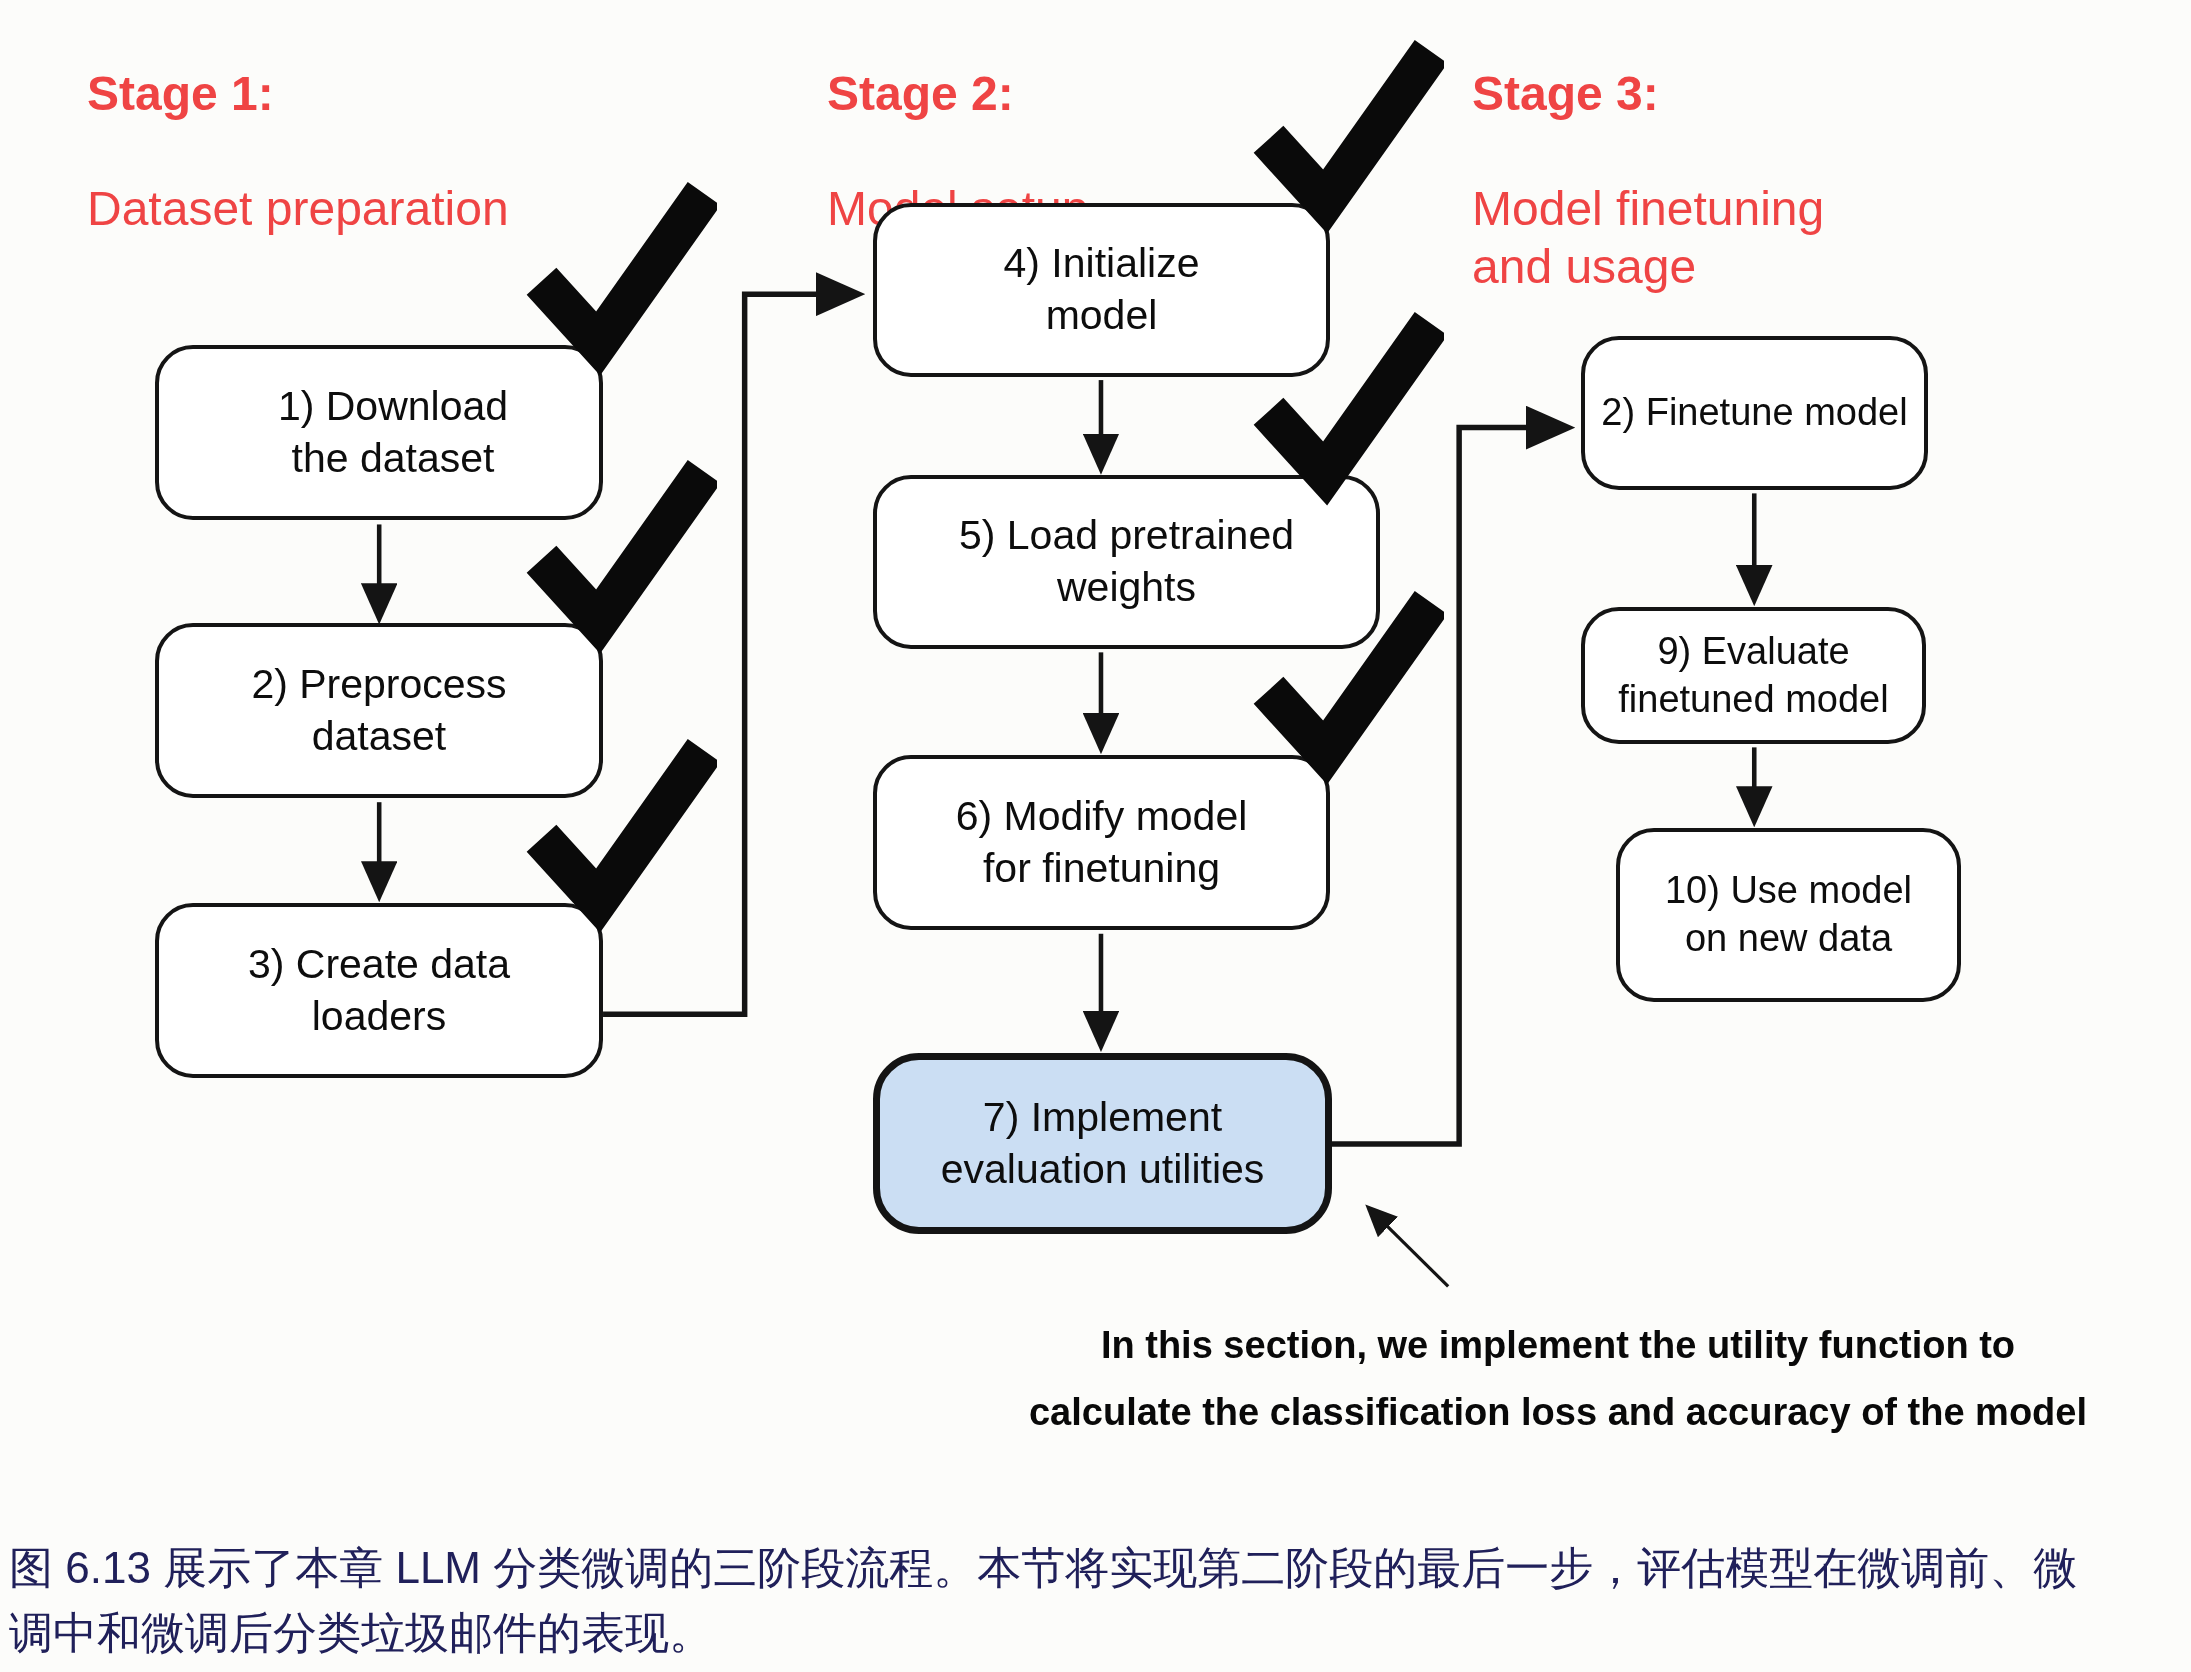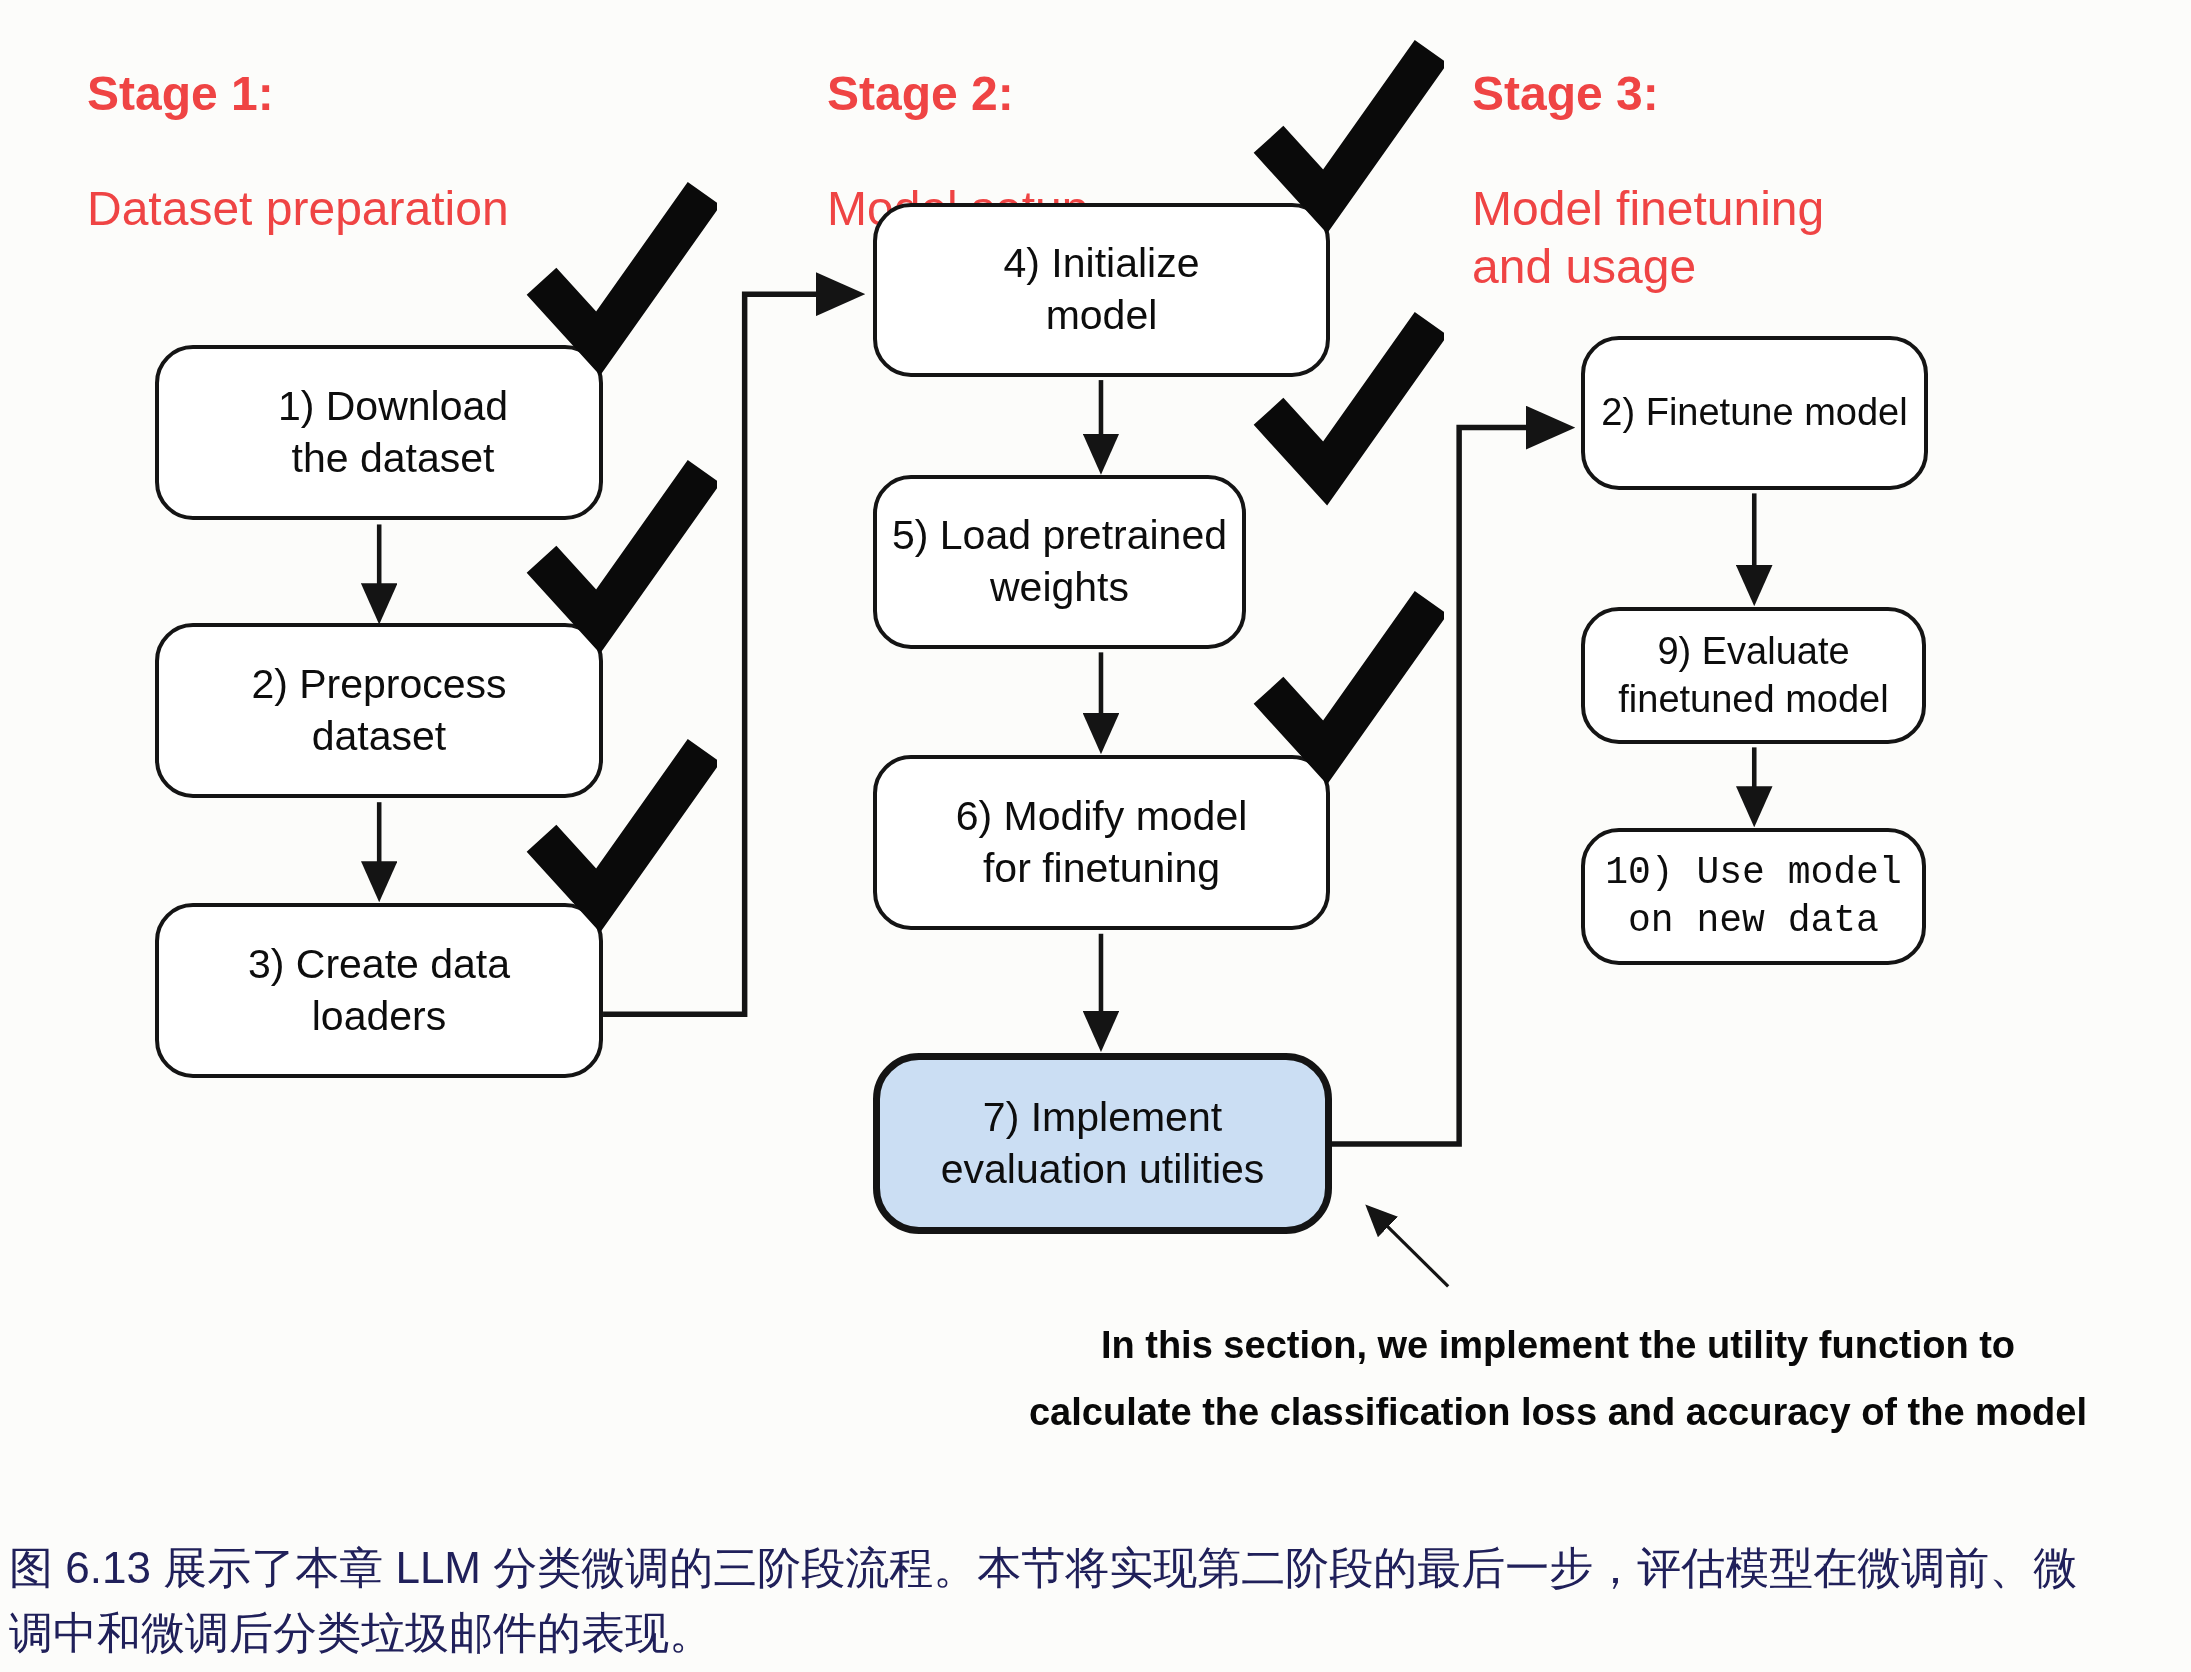--- a/index.html
+++ b/index.html
@@ -105,31 +105,31 @@
 
   <div class="node" style="left:155px;top:345px;width:448px;height:175px;padding-left:28px;">1) Download
 the dataset</div>
   <div class="node" style="left:155px;top:623px;width:448px;height:175px;">2) Preprocess
 dataset</div>
   <div class="node" style="left:155px;top:903px;width:448px;height:175px;">3) Create data
 loaders</div>
 
   <div class="node" style="left:873px;top:203px;width:457px;height:174px;">4) Initialize
 model</div>
-  <div class="node" style="left:873px;top:475px;width:373px;height:174px;">5) Load pretrained
+  <div class="node" style="left:873px;top:475px;width:507px;height:174px;">5) Load pretrained
 weights</div>
   <div class="node" style="left:873px;top:755px;width:457px;height:175px;">6) Modify model
 for finetuning</div>
   <div class="node highlight" style="left:873px;top:1053px;width:459px;height:181px;text-align:center;">7) Implement
 evaluation utilities</div>
 
   <div class="node col3 one-line" style="left:1581px;top:336px;width:347px;height:154px;">2) Finetune model</div>
   <div class="node col3" style="left:1581px;top:607px;width:345px;height:137px;">9) Evaluate
 finetuned model</div>
-  <div class="node col3" style="left:1581px;top:828px;width:345px;height:137px;font-family:Liberation Mono, monospace;">10) Use model
+  <div class="node col3" style="left:1616px;top:828px;width:345px;height:174px;">10) Use model
 on new data</div>
 
   <svg class="check" style="left:525px;top:179px;" viewBox="0 0 210 220">
     <polyline points="18,112 80,180 196,16" fill="none" stroke="#0a0a0a" stroke-width="44"></polyline>
   </svg>
   <svg class="check" style="left:525px;top:457px;" viewBox="0 0 210 220">
     <polyline points="18,112 80,180 196,16" fill="none" stroke="#0a0a0a" stroke-width="44"></polyline>
   </svg>
   <svg class="check" style="left:525px;top:736px;" viewBox="0 0 210 220">
     <polyline points="18,112 80,180 196,16" fill="none" stroke="#0a0a0a" stroke-width="44"></polyline>

